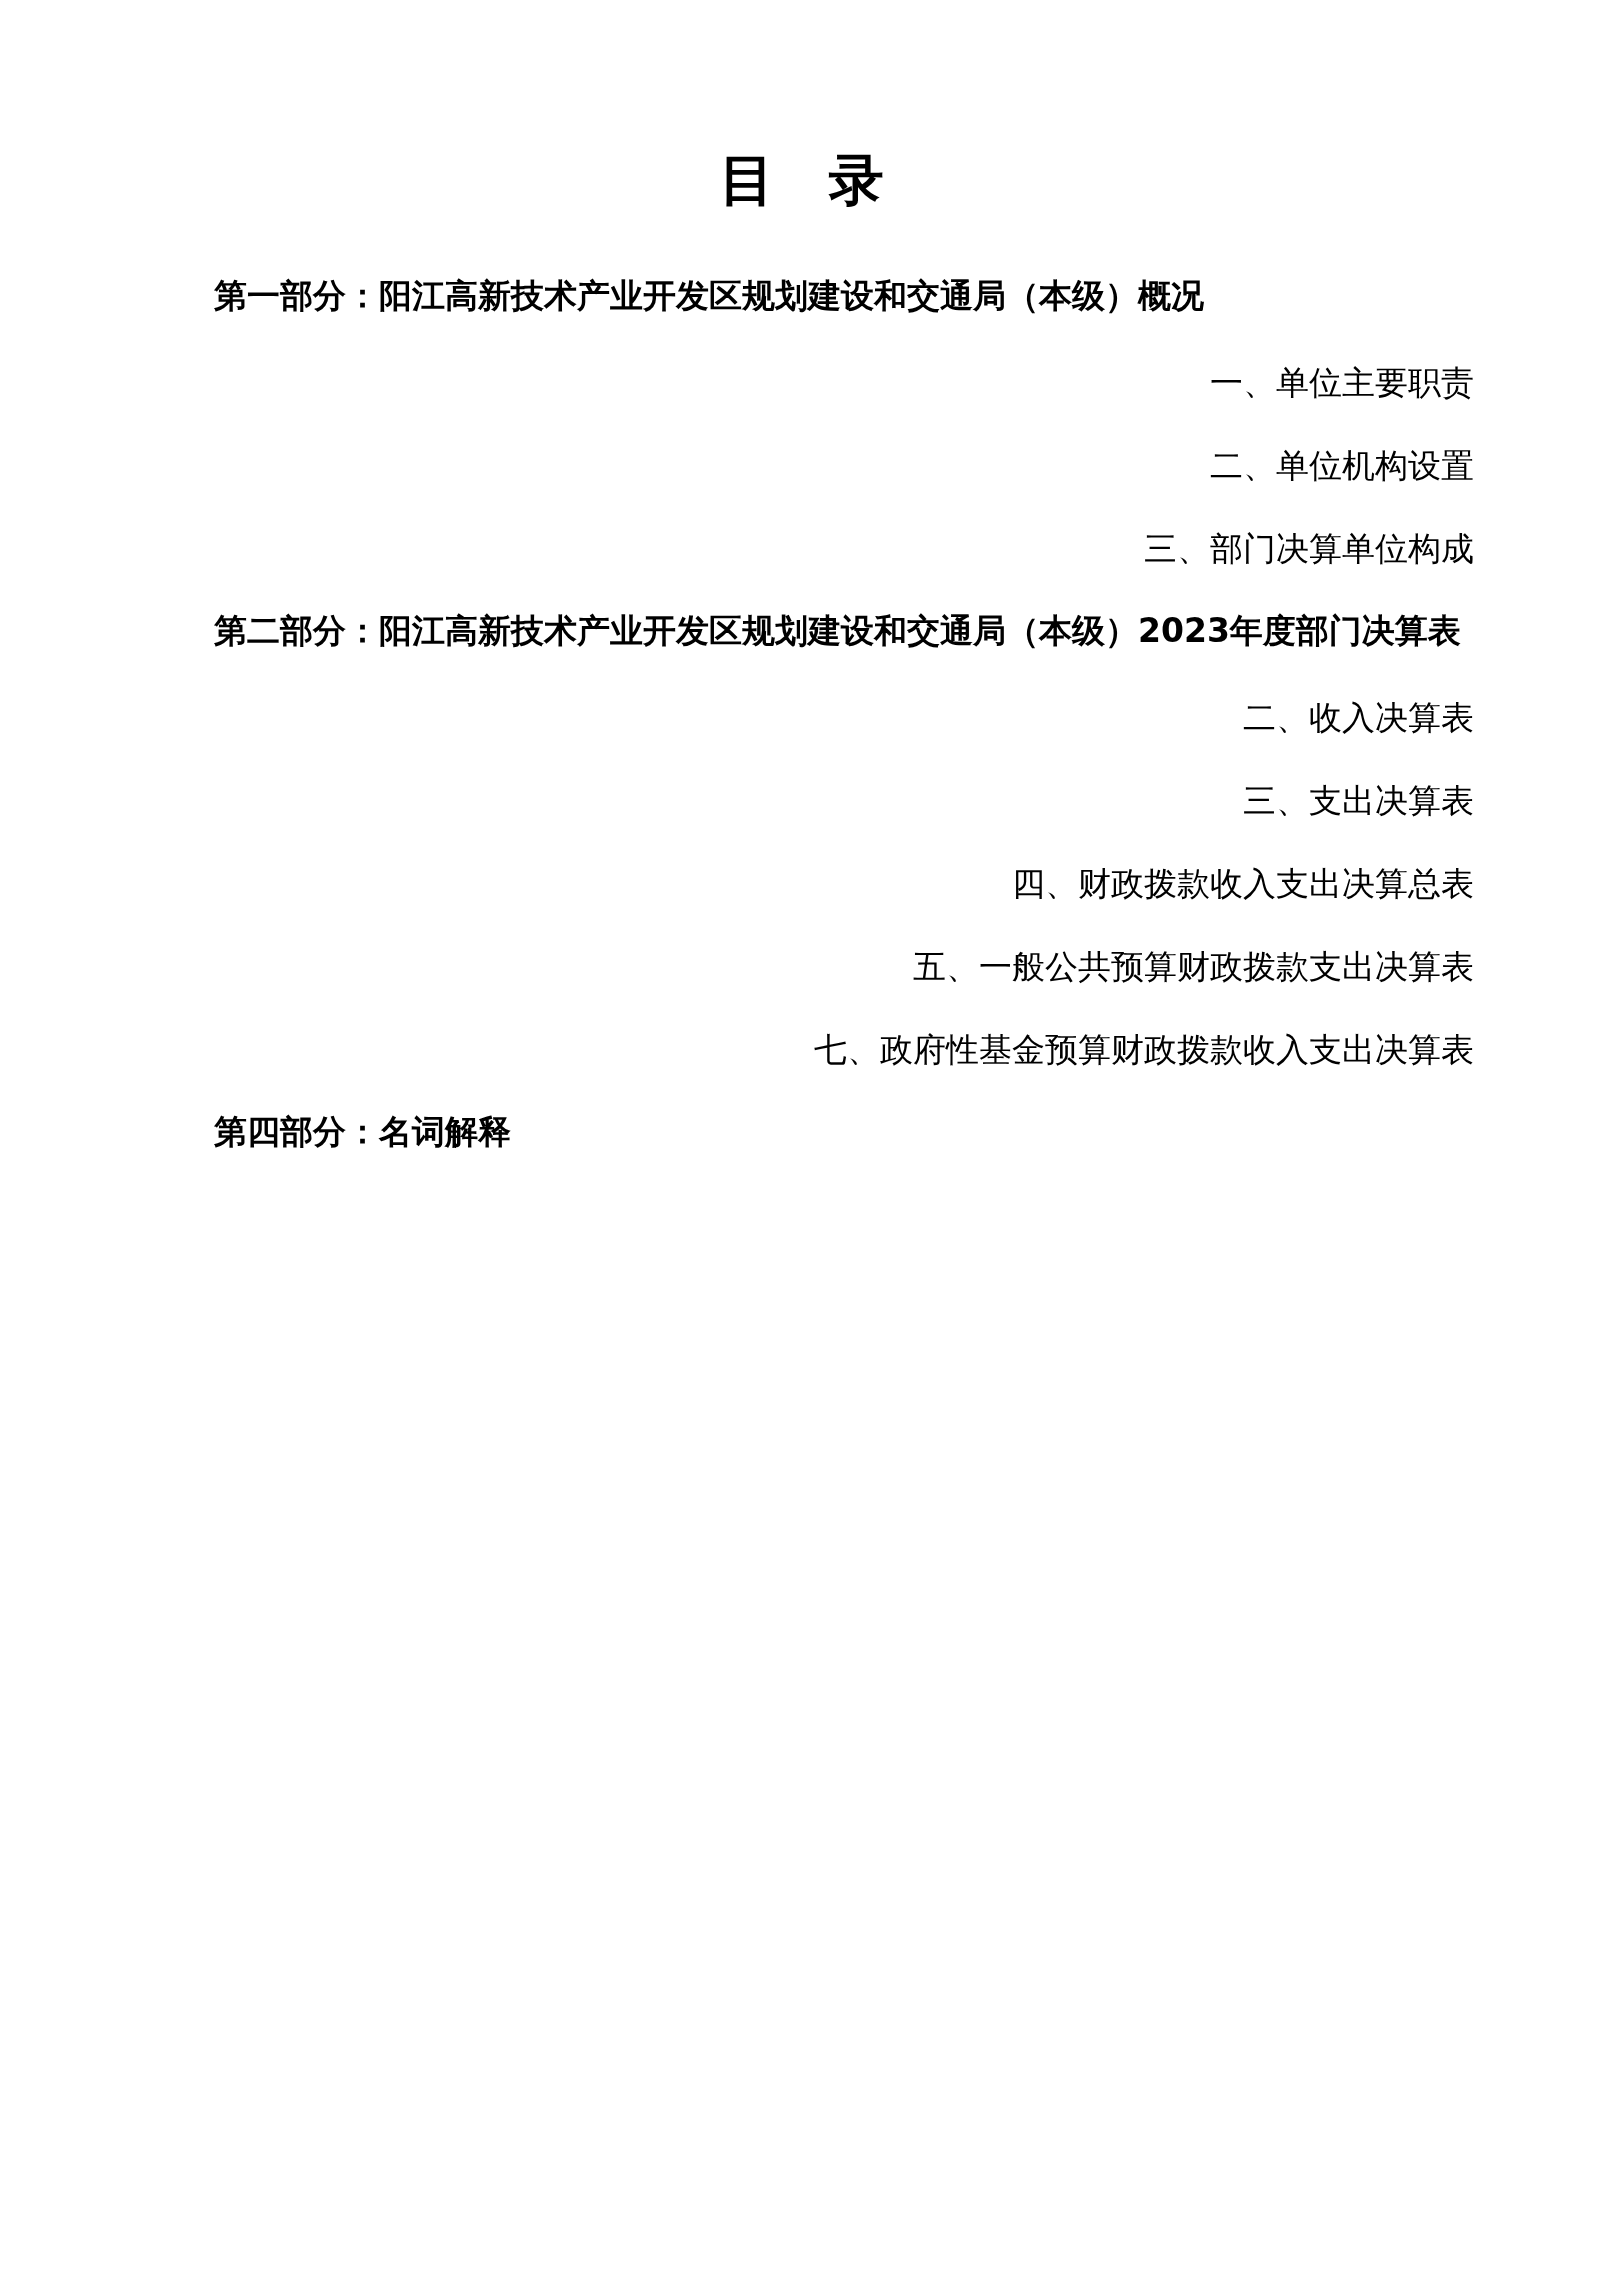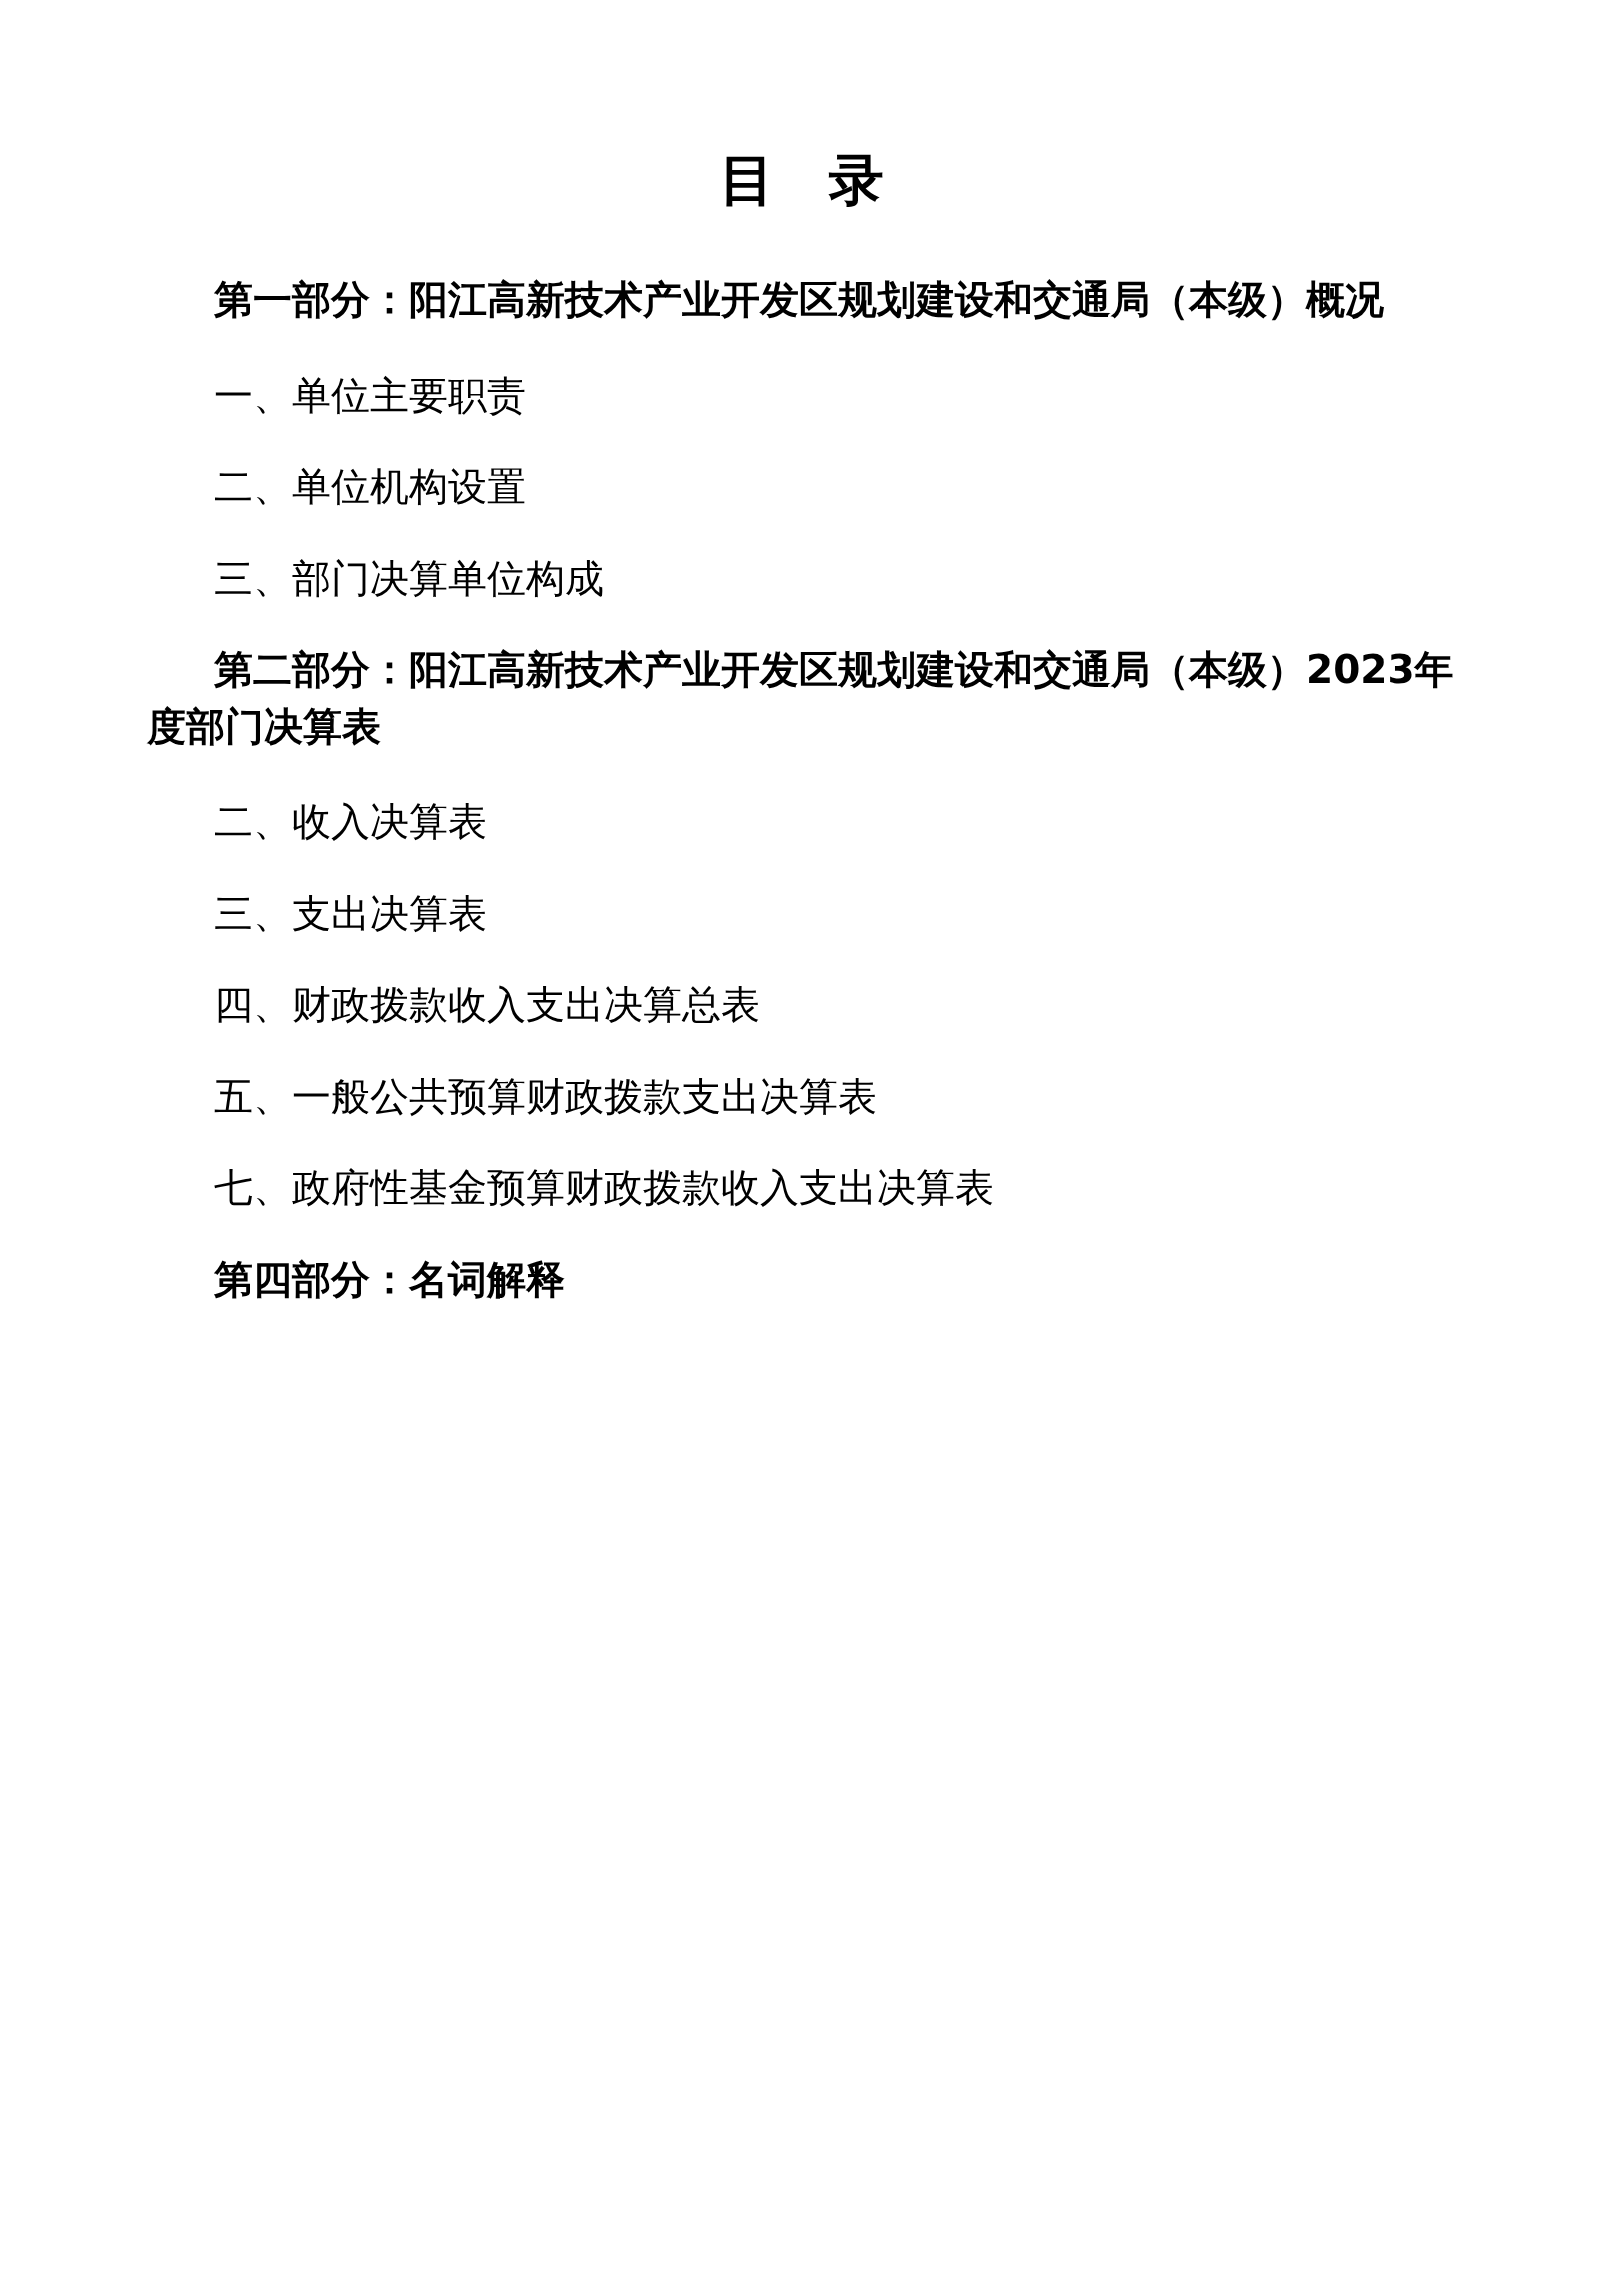--- a/index.html
+++ b/index.html
@@ -23,33 +23,34 @@
   .doc-title {
     text-align: center;
     font-size: 55px;
     font-weight: bold;
     letter-spacing: 17.6px;
     margin: 0 0 59px 0;
     line-height: 1.2;
     font-family: "DejaVu Sans", "Liberation Sans", sans-serif;
   }
   .entry {
-    font-size: 39px;
+    font-size: 33px;
     line-height: 1.45;
     margin: 0 0 35px 0;
     word-break: break-all;
   }
   .entry.part {
     font-weight: bold;
     text-indent: 67px;
     margin-bottom: 39px;
   }
   .entry.item {
     text-indent: 67px;
     font-weight: normal;
+    text-align: right;
   }
   .entry.part-last {
     font-weight: bold;
     text-indent: 67px;
   }
 </style>
 </head>
 <body>
 
 <div class="page">

